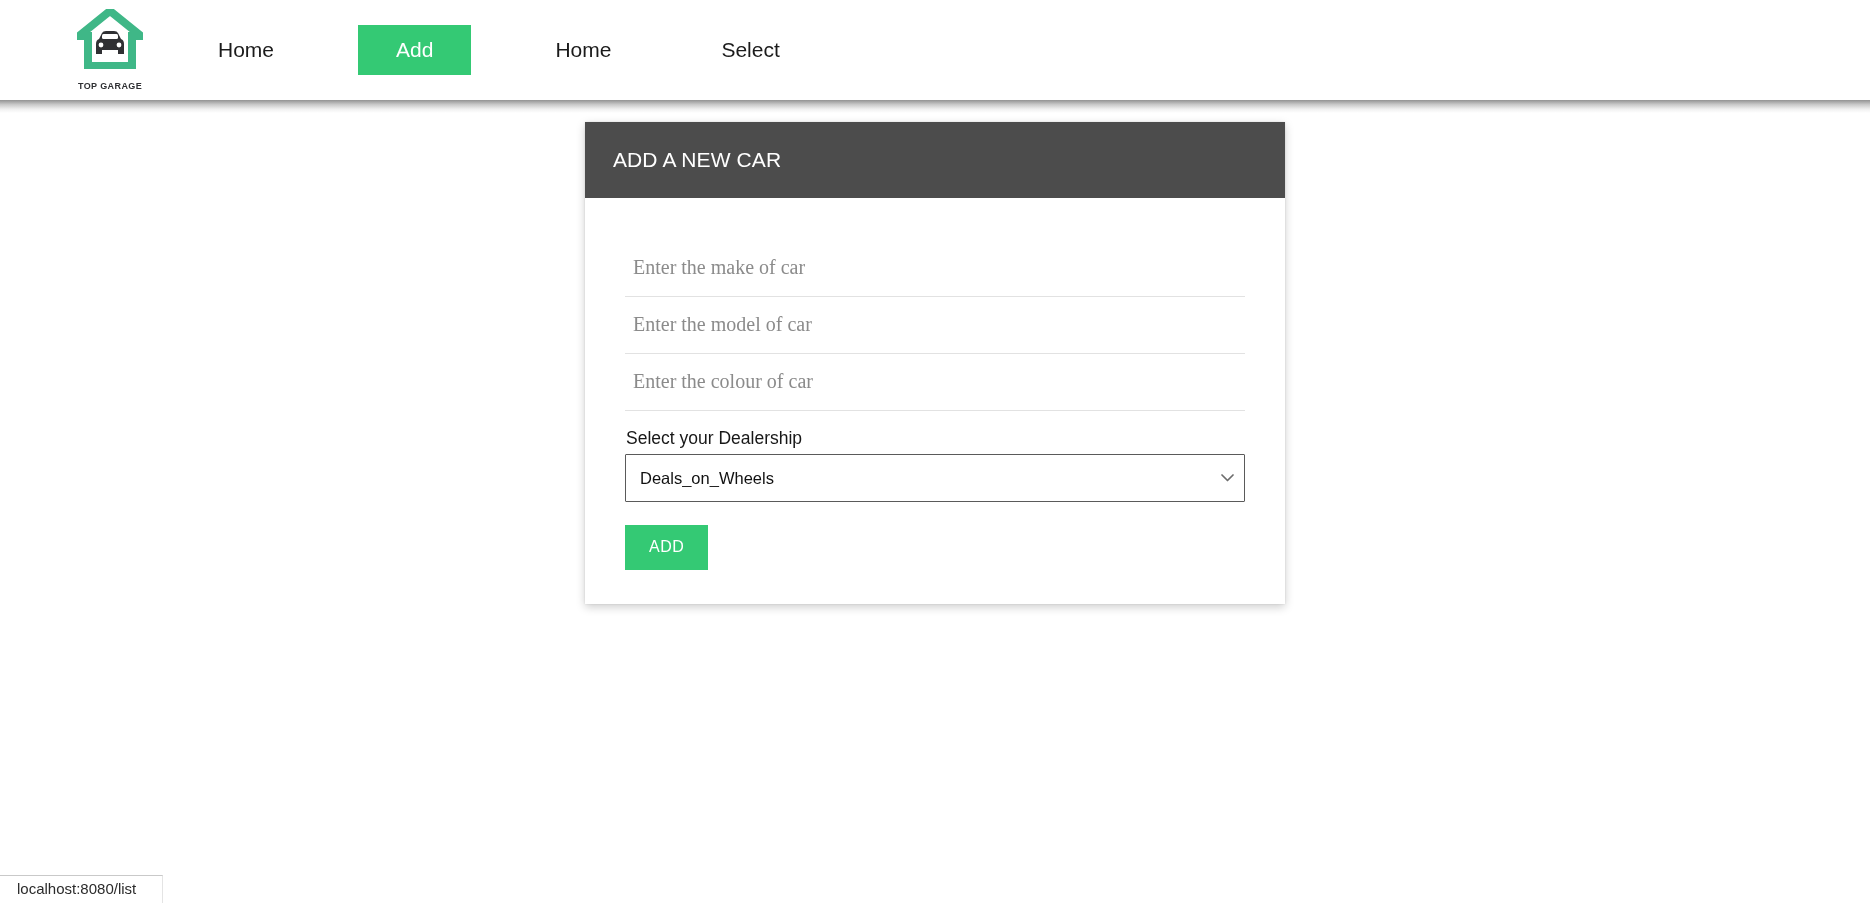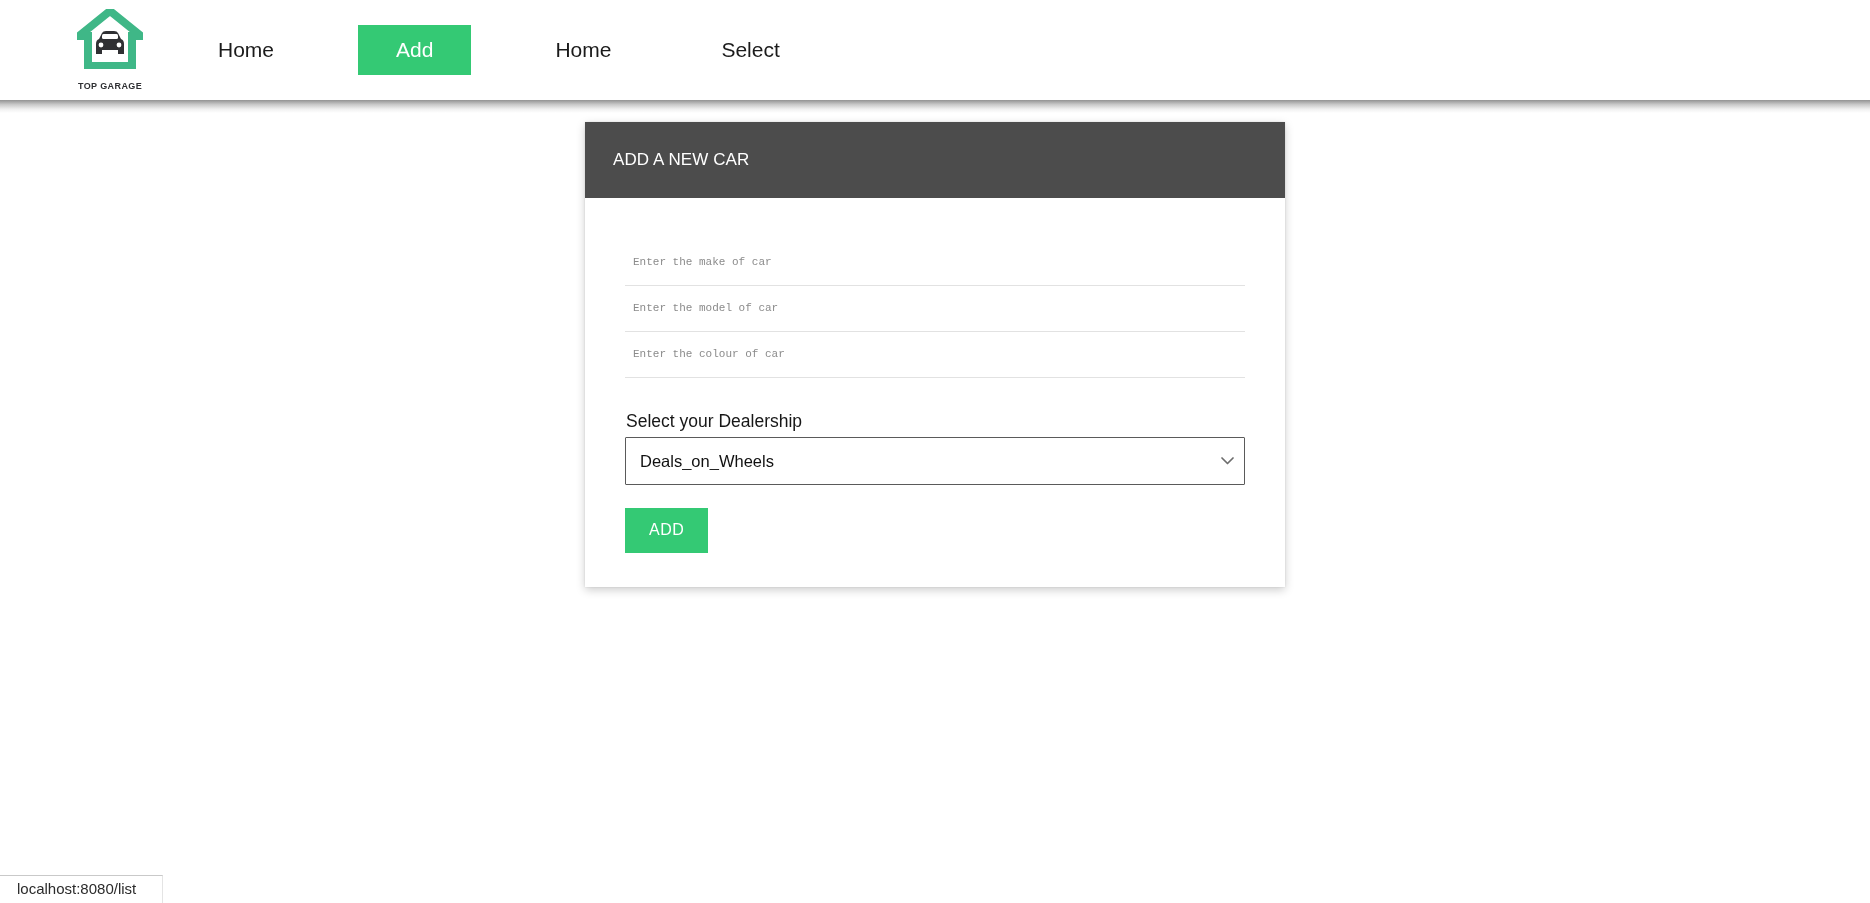--- a/index.html
+++ b/index.html
@@ -86,57 +86,57 @@
   .card-header {
     background: #4c4c4c;
     height: 76px;
     display: flex;
     align-items: center;
     padding-left: 28px;
     box-sizing: border-box;
   }
   .card-title {
     color: #ffffff;
-    font-size: 17px;
+    font-size: 21px;
     font-weight: 400;
     letter-spacing: 0.1px;
   }
   .card-body {
     padding: 42px 40px 34px 40px;
     box-sizing: border-box;
   }
 
   
   .field {
     position: relative;
     margin-bottom: 0;
   }
   .text-input {
     width: 100%;
     box-sizing: border-box;
     border: none;
     border-bottom: 1px solid #e2e2e2;
     outline: none;
-    font-family: Liberation Mono, monospace;
-    font-size: 11px;
+    font-family: Liberation Serif, serif;
+    font-size: 20px;
     color: #1a1a1a;
     padding: 16px 2px 17px 8px;
     background: transparent;
     display: block;
   }
   .text-input::placeholder {
     color: #8b8b8b;
     opacity: 1;
   }
 
   .select-label {
     display: block;
     font-size: 17.5px;
     color: #171717;
-    margin-top: 33px;
+    margin-top: 17px;
     margin-bottom: 5px;
     padding-left: 1px;
   }
   .select-wrap {
     position: relative;
     width: 100%;
   }
   .select-box {
     width: 100%;
     box-sizing: border-box;

